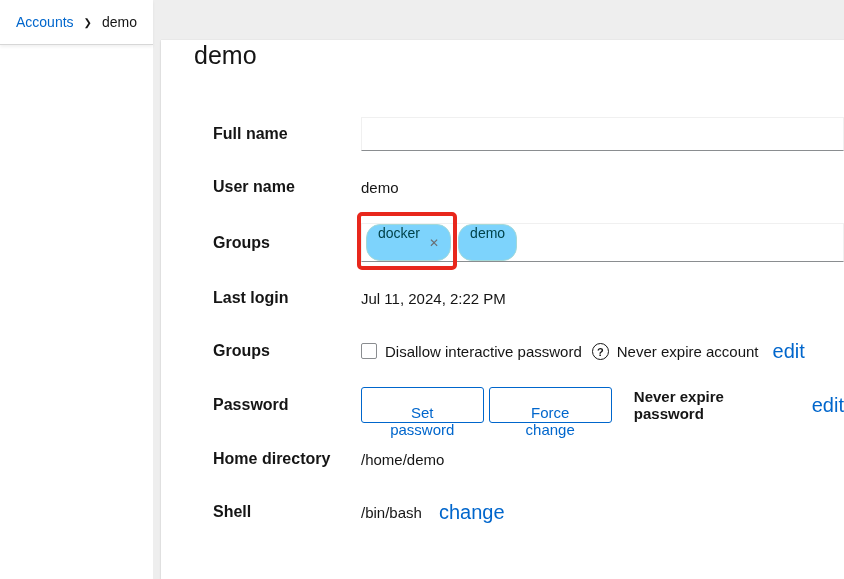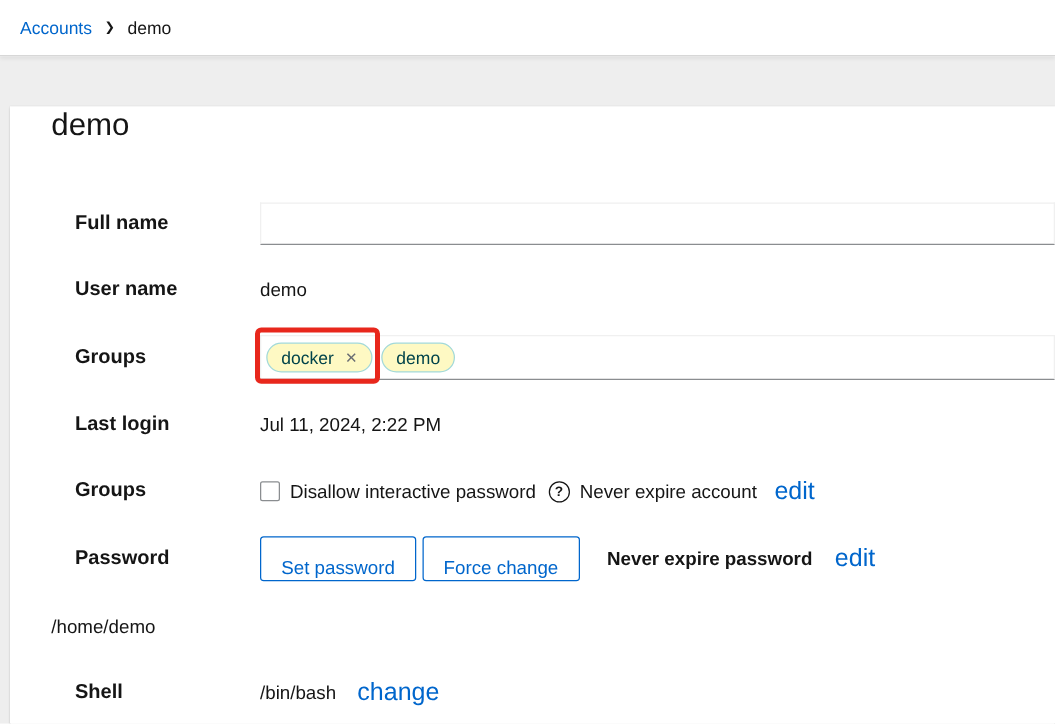--- a/index.html
+++ b/index.html
@@ -2,21 +2,21 @@
 <html><head>
 <meta charset="utf-8">
 <style>
   * { box-sizing: border-box; }
   html, body { margin: 0; padding: 0; }
   body {
     width: 844px; height: 579px; overflow: hidden;
     font-family: "Liberation Sans", "DejaVu Sans", sans-serif;
     color: #151515; background: #fff;
   }
-  .screen { width: 844px; height: 579px; overflow: hidden; display: flex; flex-direction: column; }
+  .screen { width: 844px; height: 579px; overflow: hidden; display: flex; }
 
   
   .topbar {
     height: 45px; flex: 0 0 45px; background: #fff;
     display: flex; align-items: center; padding: 0 16px;
     border-bottom: 1px solid #d7d7d7;
     box-shadow: 0 2px 3px rgba(0,0,0,0.06);
     position: relative; z-index: 2;
   }
   .crumbs { display: flex; align-items: center; font-size: 14px; }
@@ -47,23 +47,23 @@
     width: 100%; height: 34px; background: #fff;
     border: 1px solid #f0f0f0; border-bottom: 1px solid #8a8d90;
     padding: 0 8px; font-family: inherit; font-size: 15px; color: #151515; outline: none;
   }
   .chip-field {
     width: 100%; min-height: 36px; background: #fff;
     border: 1px solid #f0f0f0; border-bottom: 1px solid #8a8d90;
     display: flex; align-items: center; gap: 7px; padding-left: 4px;
   }
   .chip {
-    display: inline-flex; align-items: center; gap: 9px;
-    height: 24px; padding: 0 11px; border-radius: 14px;
-    background: #fef9c3; border: 1px solid #a2d9d9;
+    display: inline-flex; gap: 9px;
+    height: 37px; padding: 0 11px; border-radius: 14px;
+    background: #7dd3fc; border: 1px solid #a2d9d9;
     color: #00434a; font-size: 14px; cursor: default; white-space: nowrap;
   }
   .chip-close {
     background: none; border: none; padding: 0; margin: 0;
     color: #6a6e73; font-size: 12px; line-height: 1; cursor: pointer; font-family: inherit;
   }
   .chip-wrap { position: relative; display: inline-flex; }
   .annotation-box {
     position: absolute; left: -9px; right: -6px; top: -12px; bottom: -9px;
     border: 4px solid #e8271c; border-radius: 5px; pointer-events: none;
@@ -167,20 +167,21 @@
           <div class="field-label">Password</div>
           <div class="field-value inline-line">
             <button class="btn-secondary">Set password</button>
             <button class="btn-secondary btn-gap">Force change</button>
             <span class="pw-never">Never expire password</span>
             <a href="#" class="link pw-edit">edit</a>
           </div>
         </div>
 
         <div class="row">
+          <div class="field-label">Home directory</div>
           <div class="field-value">
             <span class="value-text">/home/demo</span>
           </div>
         </div>
 
         <div class="row">
           <div class="field-label">Shell</div>
           <div class="field-value inline-line">
             <span class="value-text">/bin/bash</span>
             <a href="#" class="link shell-change">change</a>

